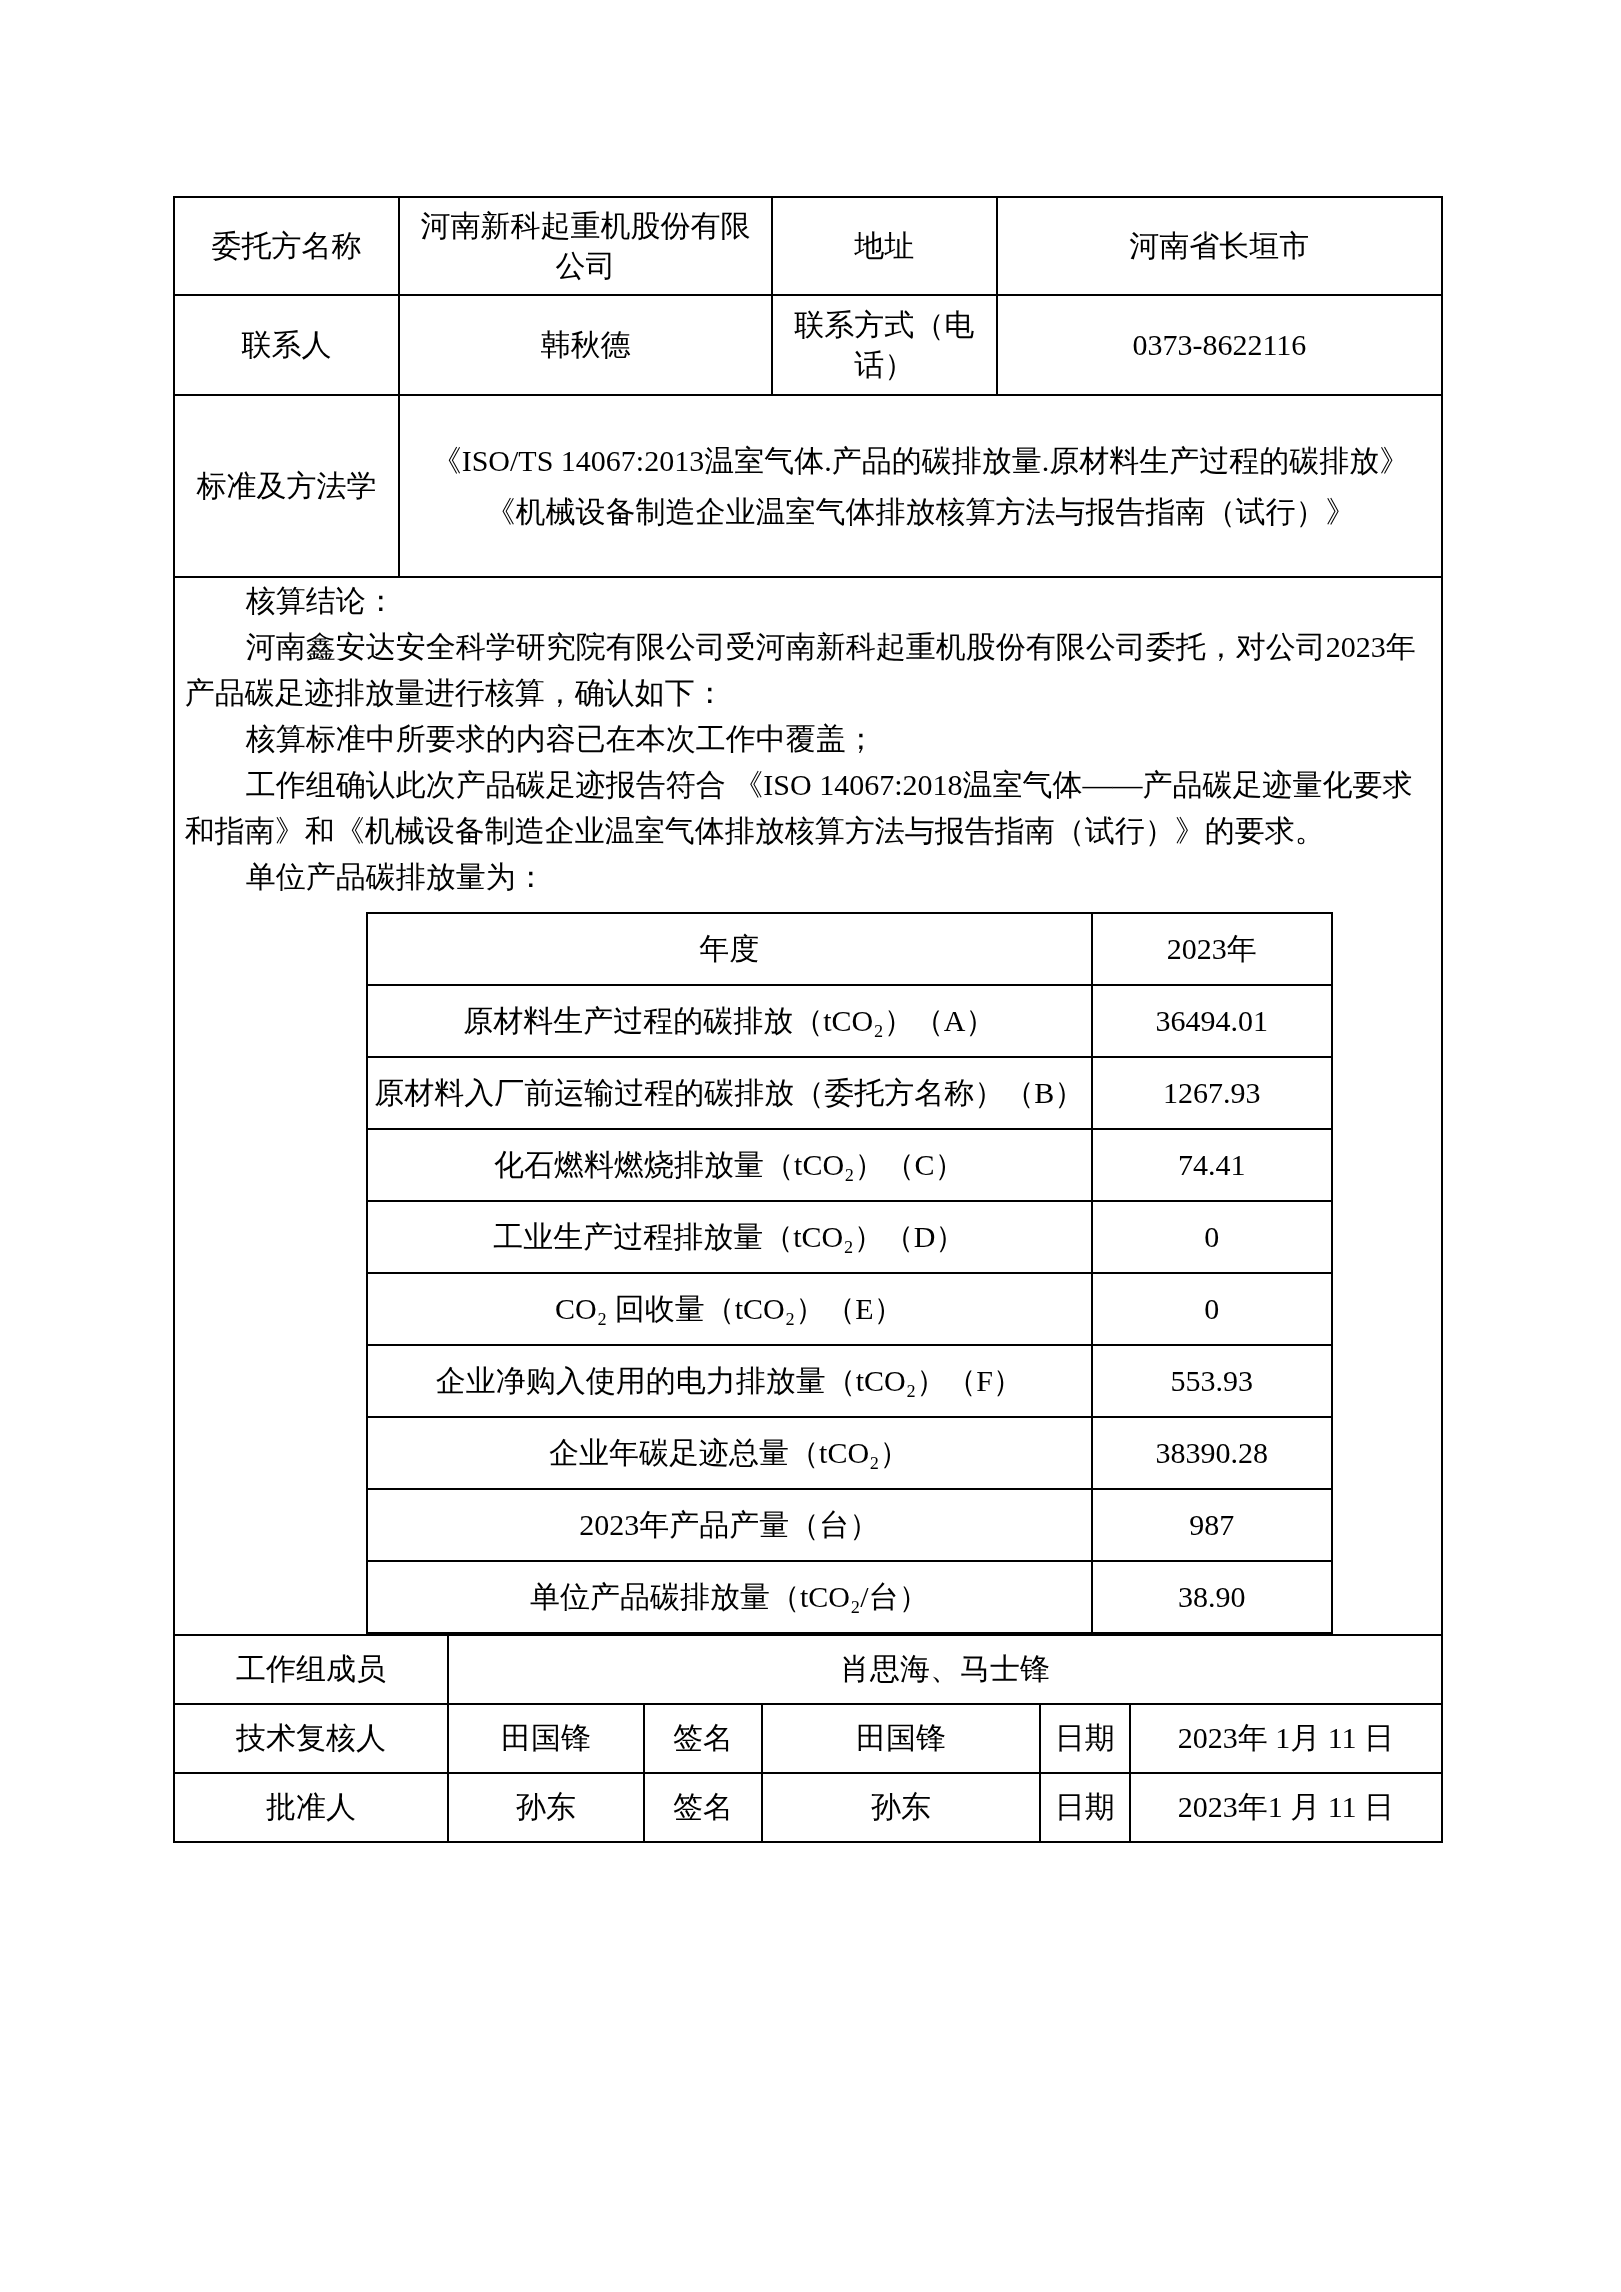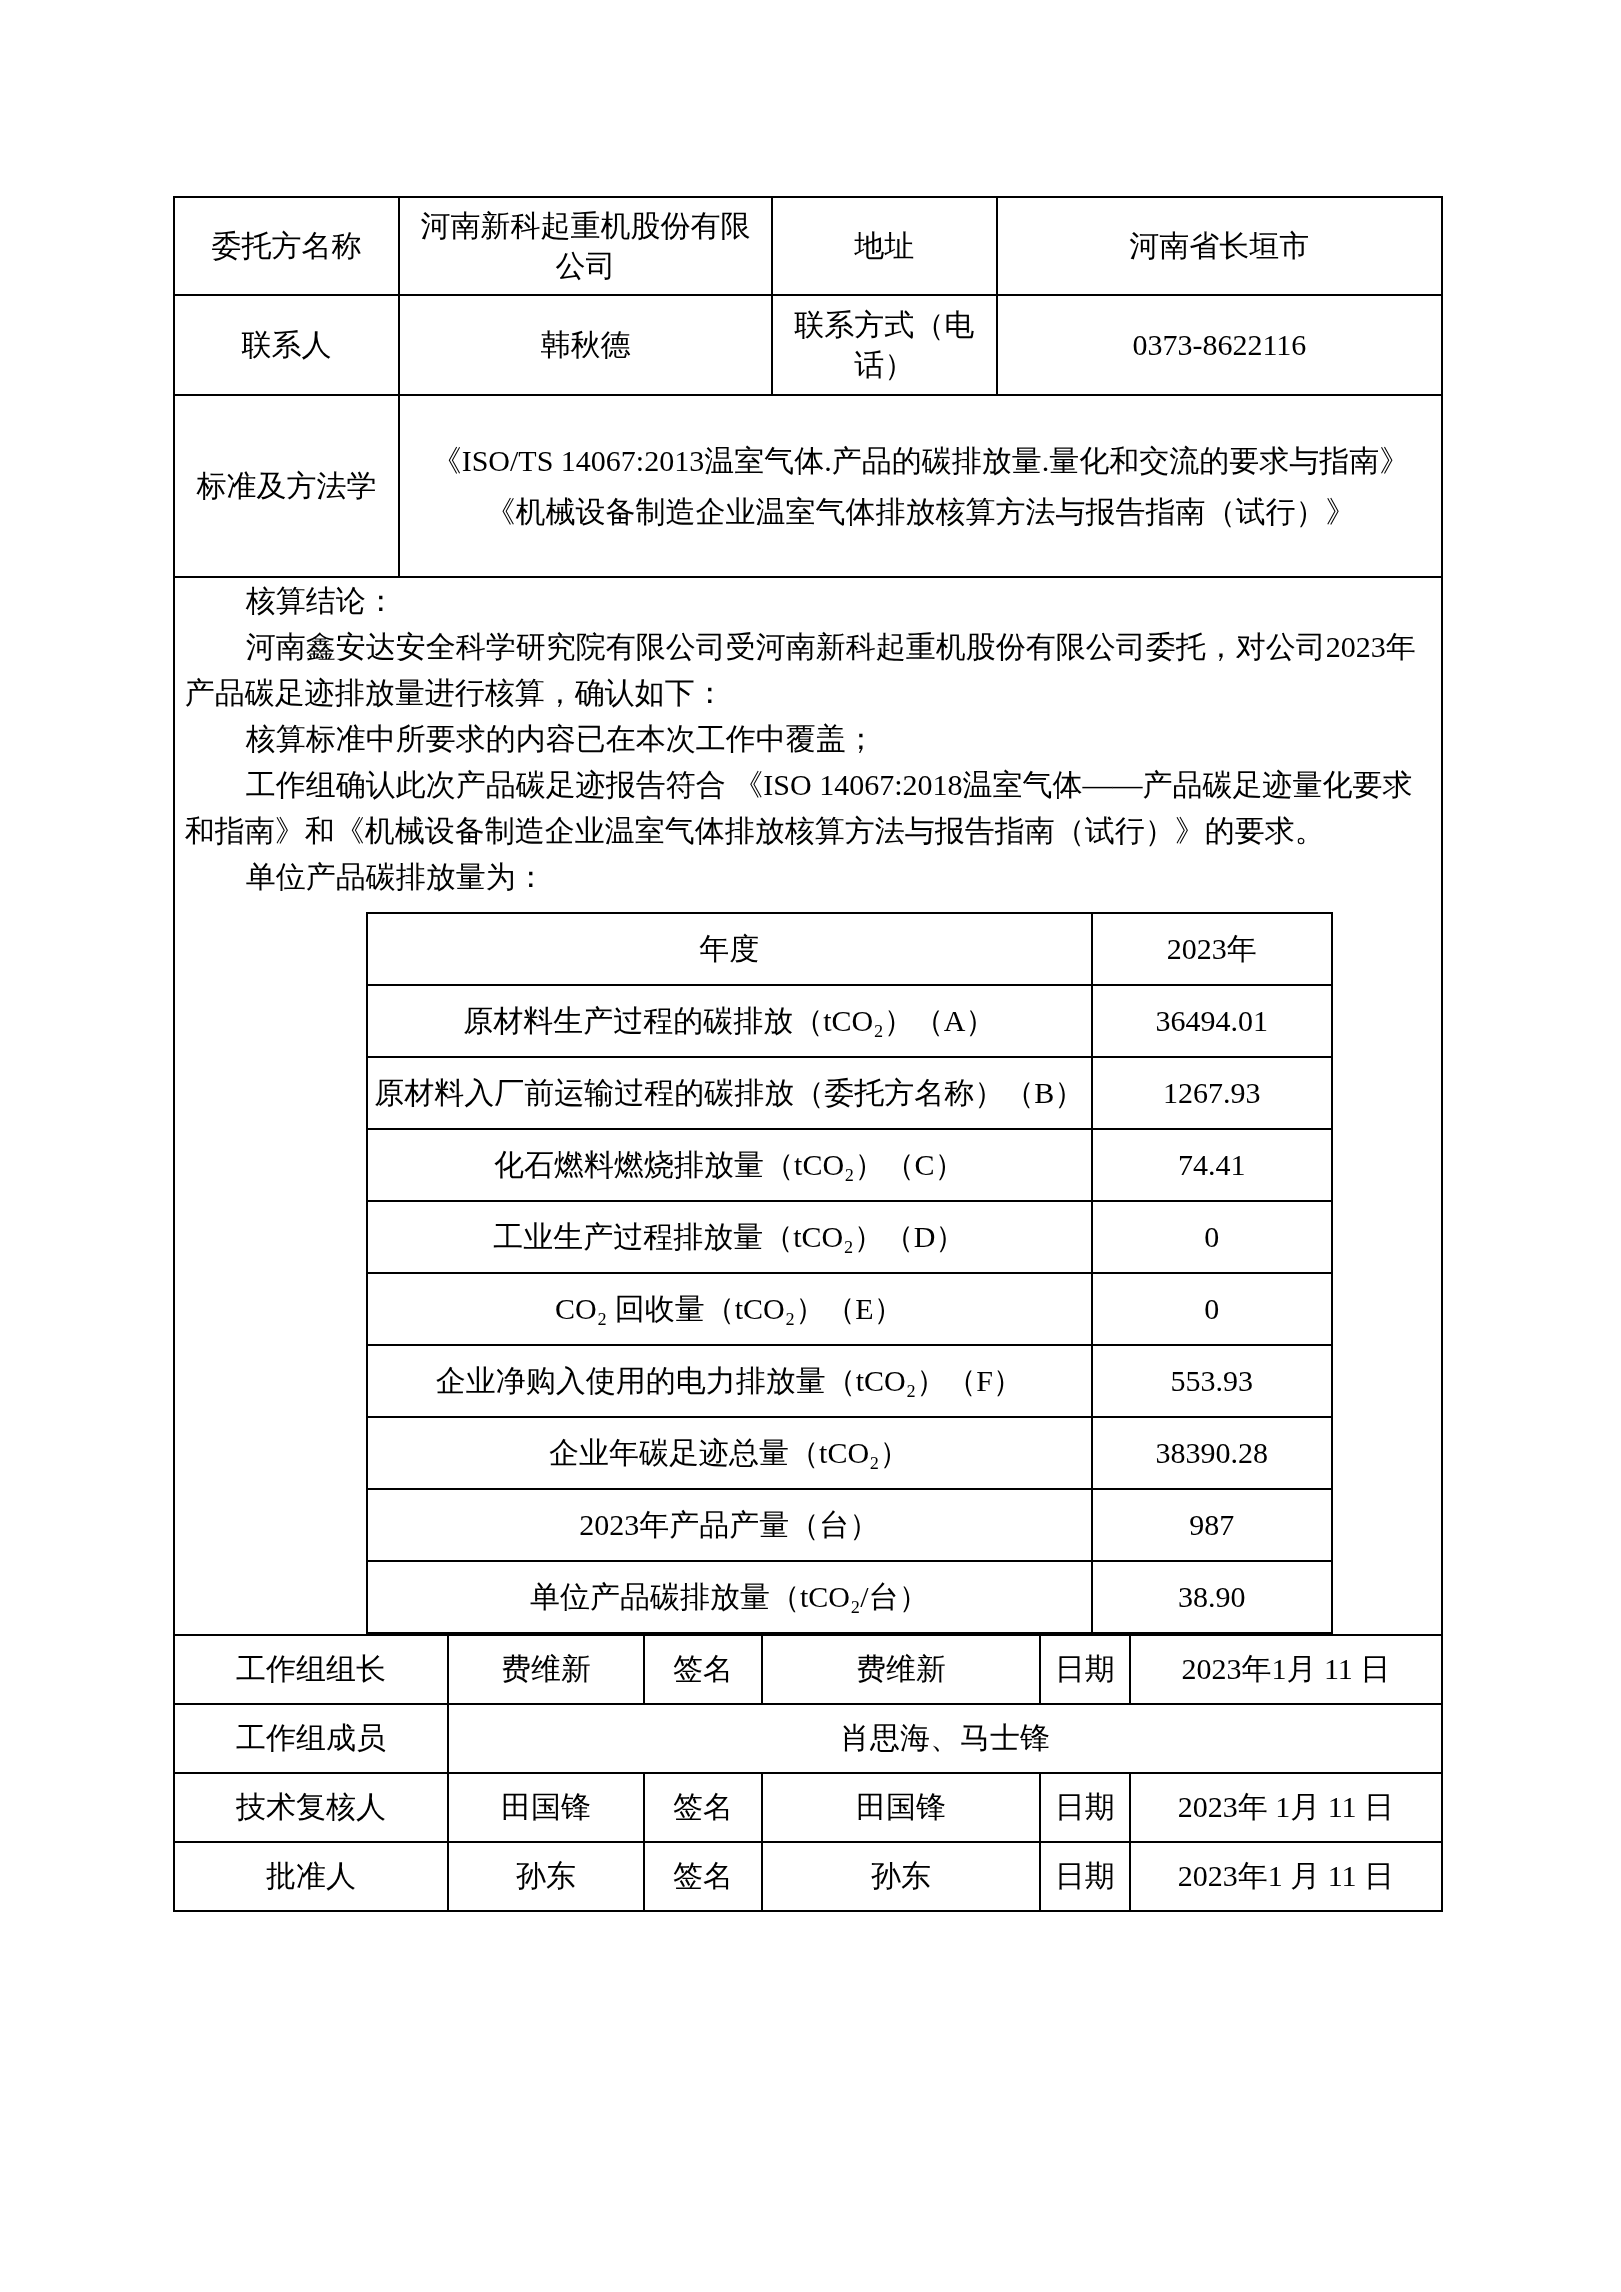--- a/index.html
+++ b/index.html
@@ -91,21 +91,21 @@
       <tr class="r-top2">
         <td class="c">联系人</td>
         <td class="c" colspan="4">韩秋德</td>
         <td class="c">联系方式（电话）</td>
         <td class="c" colspan="3">0373-8622116</td>
       </tr>
 
       <tr class="r-std">
         <td class="c cell-std-label">标准及方法学</td>
         <td class="std-content" colspan="8">
-          <p>《ISO/TS 14067:2013温室气体.产品的碳排放量.量化和交流的要求与指南》</p>
+          <p>《ISO/TS 14067:2013温室气体.产品的碳排放量.原材料生产过程的碳排放》</p>
           <p>《机械设备制造企业温室气体排放核算方法与报告指南（试行）》</p>
         </td>
       </tr>
 
 
       <tr>
         <td class="concl-cell" colspan="9">
           <p>核算结论：</p>
           <p>河南鑫安达安全科学研究院有限公司受河南新科起重机股份有限公司委托，对公司2023年产品碳足迹排放量进行核算，确认如下：</p>
           <p>核算标准中所要求的内容已在本次工作中覆盖；</p>
@@ -156,28 +156,20 @@
             </tr>
             <tr>
               <td>单位产品碳排放量（tCO₂/台）</td>
               <td>38.90</td>
             </tr>
           </tbody>
               </table>
         </td>
       </tr>
 
-      <tr class="r-sig">
-        <td class="c" colspan="2">工作组组长</td>
-        <td class="c">费维新</td>
-        <td class="c">签名</td>
-        <td class="c" colspan="3">费维新</td>
-        <td class="c">日期</td>
-        <td class="c">2023年1月 11 日</td>
-      </tr>
 
       <tr class="r-sig">
         <td class="c" colspan="2">工作组成员</td>
         <td class="c" colspan="7">肖思海、马士锋</td>
       </tr>
 
       <tr class="r-sig">
         <td class="c" colspan="2">技术复核人</td>
         <td class="c">田国锋</td>
         <td class="c">签名</td>

